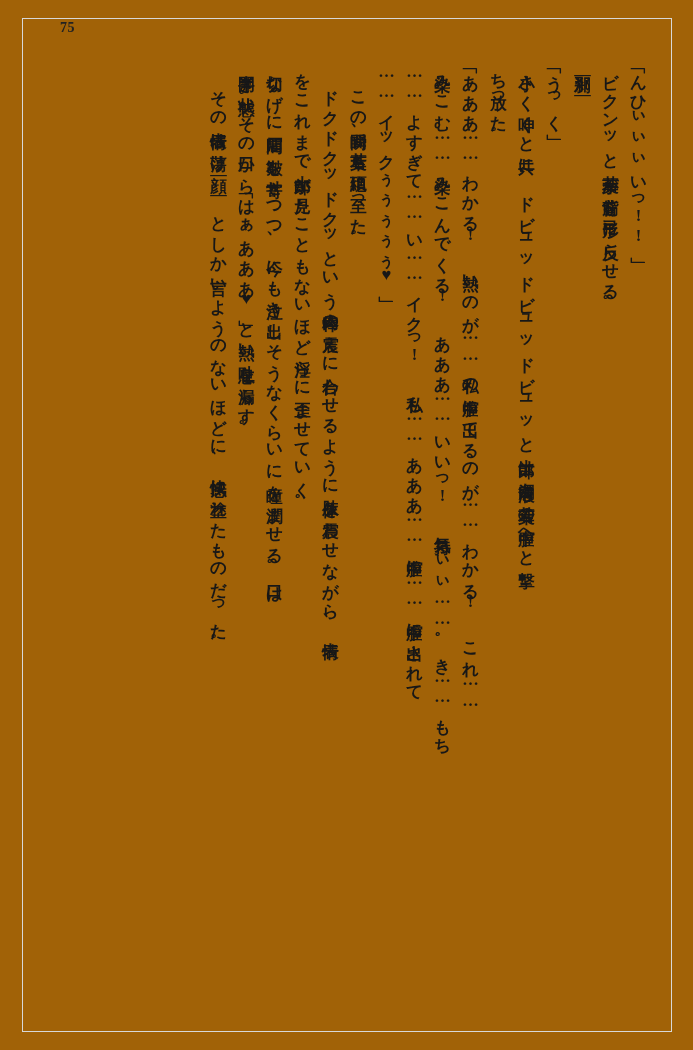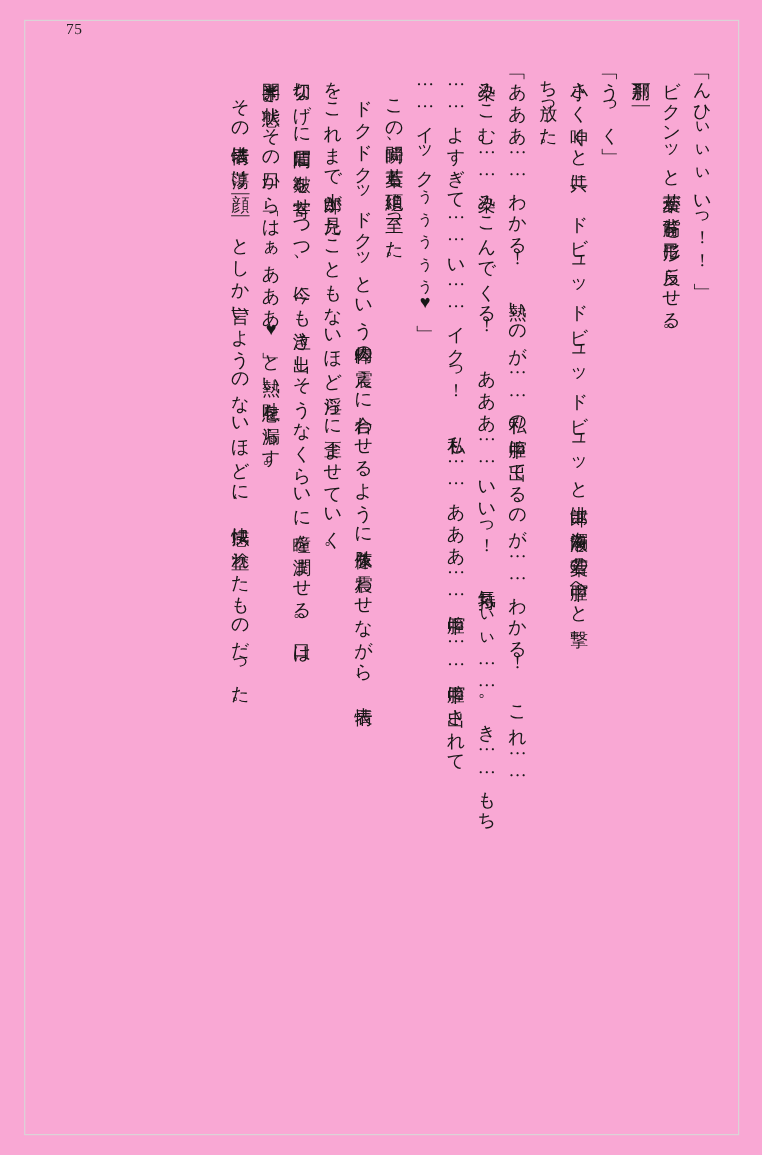--- a/index.html
+++ b/index.html
@@ -14,21 +14,22 @@
     color: #1a1a1a;
     overflow: hidden;
     position: relative;
   }
   .page {
     position: absolute;
     left: 0;
     top: 0;
     width: 693px;
     height: 1050px;
-    background: #f9a8d4;
+    background: #a16207;
+    font-weight: bold;
   }
   
   .page-frame {
     position: absolute;
     left: 22px;
     top: 18px;
     width: 648px;
     height: 1012px;
     border: 1px solid #d8d8d8;
     pointer-events: none;

